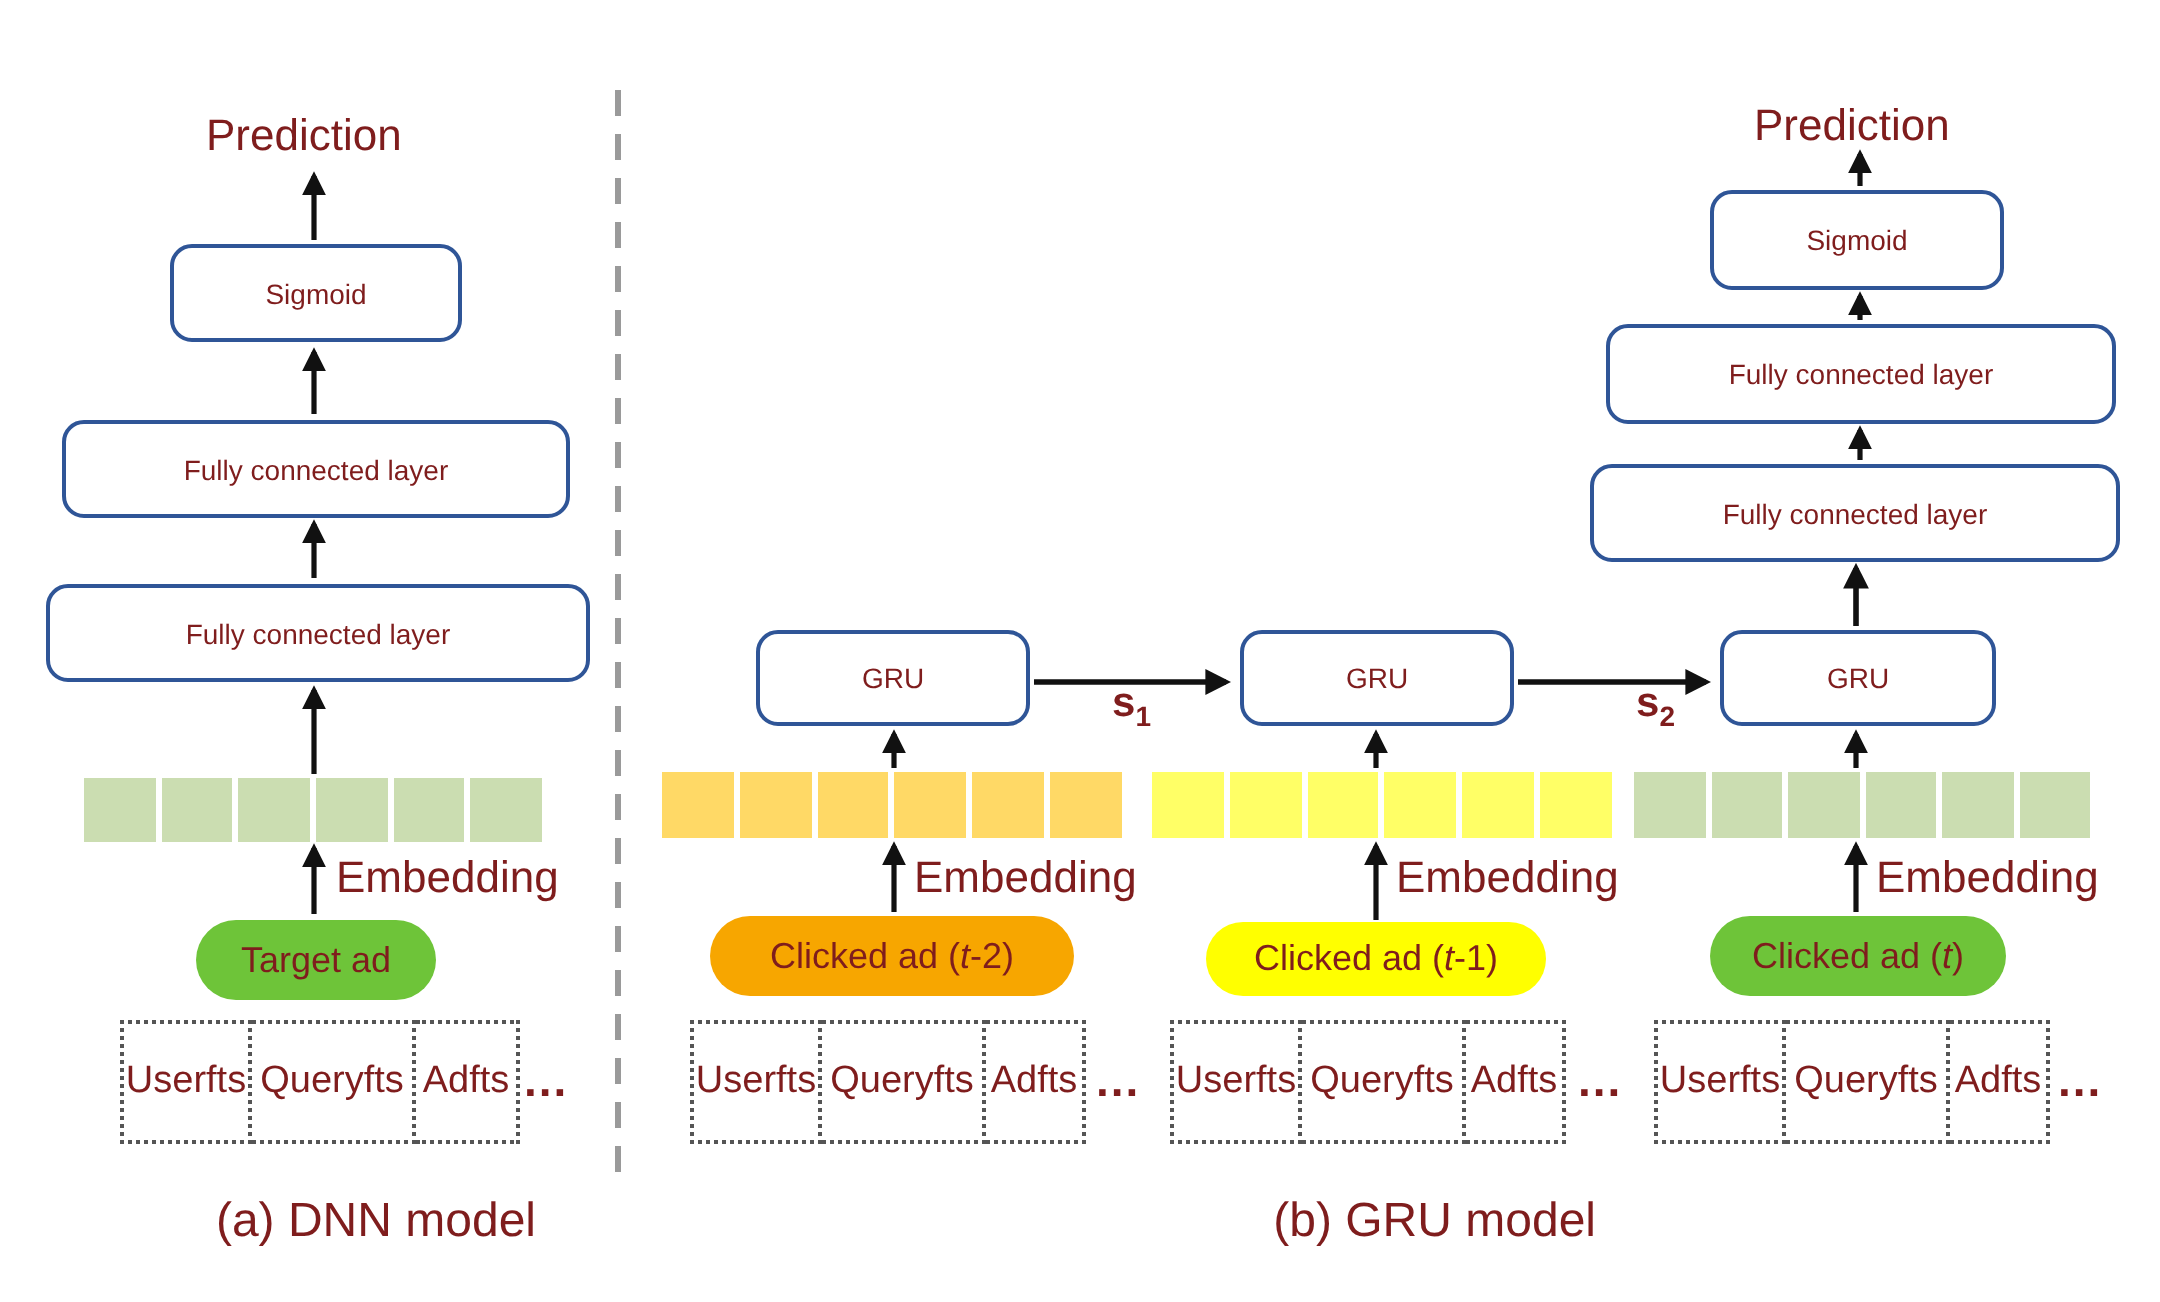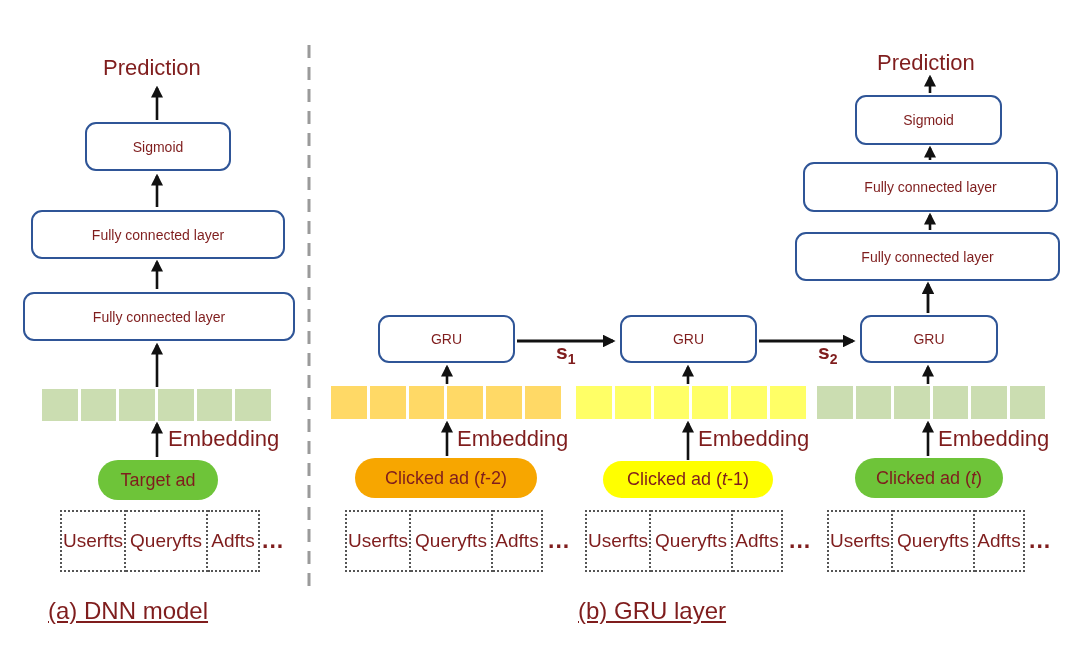--- a/index.html
+++ b/index.html
@@ -7,21 +7,21 @@
     position:relative;width:1080px;height:651px;background:#ffffff;
     font-family:"Liberation Sans",sans-serif;color:#7f1d1d;overflow:hidden;
   }
   .overlay{position:absolute;left:0;top:0;width:1080px;height:651px;pointer-events:none;}
   .node{
     position:absolute;border:2.5px solid #2F5597;border-radius:11px;background:#fff;
     display:flex;align-items:center;justify-content:center;
     font-size:14px;box-sizing:border-box;white-space:nowrap;
   }
   .label{position:absolute;font-size:22px;white-space:nowrap;}
-  .caption{position:absolute;font-size:24px;width:220px;text-align:left;white-space:nowrap;text-decoration:underline;}
+  .caption{position:absolute;font-size:24px;width:220px;text-align:right;white-space:nowrap;}
   .strip{position:absolute;display:grid;grid-template-columns:repeat(6,1fr);gap:3px;}
   .strip .cell{width:100%;height:100%;}
   .strip-green .cell{background:#CBDDB1;}
   .strip-orange .cell{background:#FFD966;}
   .strip-yellow .cell{background:#FFFF66;}
   .inputbox{
     position:absolute;display:flex;align-items:center;justify-content:center;
     font-size:18px;box-sizing:border-box;white-space:nowrap;border-radius:20px;
   }
   .bg-orange{background:#F7A600;}
@@ -208,15 +208,15 @@
         <span>Query</span>
         <span>fts</span>
       </div>
     <div class="fcell" style="width:50px;">
         <span>Ad</span>
         <span>fts</span>
       </div>
   </div>
   <div class="dots" style="left:1029px;top:527px;">...</div>
 
-  <div class="caption" style="left:578px;top:597px;">(b) GRU layer</div>
+  <div class="caption" style="left:578px;top:597px;">(b) GRU model</div>
 
 </div>
 
 </body></html>

